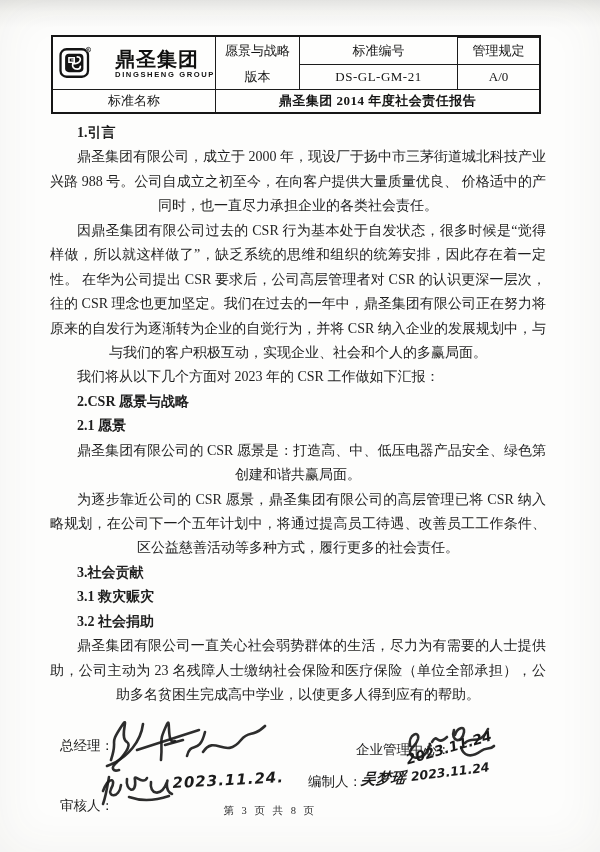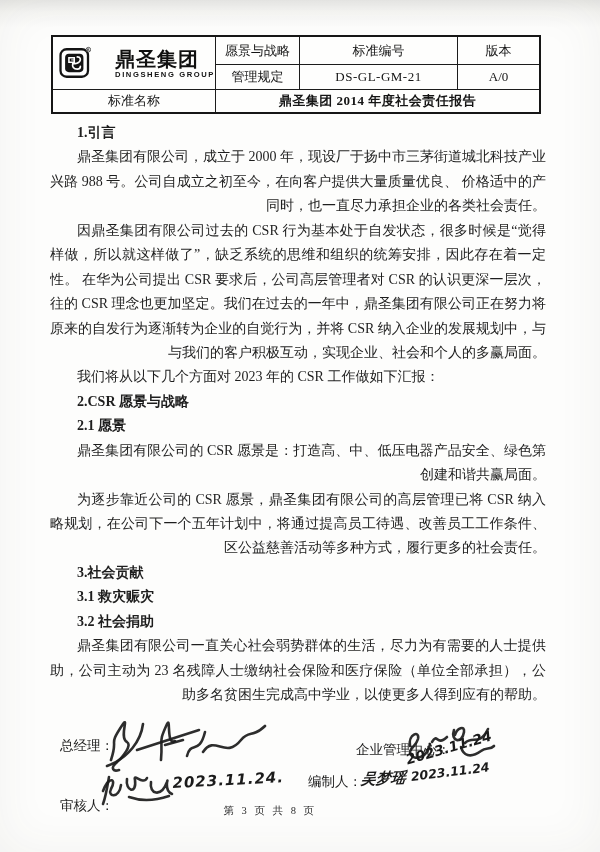--- a/index.html
+++ b/index.html
@@ -40,21 +40,21 @@
   .logo-en{font-family:"Liberation Sans","DejaVu Sans",sans-serif;font-weight:700;font-size:7.6px;color:#101010;letter-spacing:1.6px;margin-top:2px;white-space:nowrap;}
   
   .body-lines{
     position:absolute;left:50px;top:121px;width:496px;
     font-size:14px;color:#1e1e1e;
   }
   .bl{height:24.45px;line-height:24.45px;overflow:hidden;}
   .bl.h{font-weight:bold;padding-left:27px;}
   .bl.pi{text-indent:27px;text-align:justify;text-align-last:justify;}
   .bl.pj{text-align:justify;text-align-last:justify;}
-  .bl.pl{text-align:right;}
+  .bl.pl{text-align:center;}
   .bl.pli{padding-left:27px;}
   
   .sig-label{position:absolute;font-size:13.5px;color:#1c1c1c;white-space:nowrap;}
   .scrawl{position:absolute;}
   .scrawl path{fill:none;stroke:#1b1b1b;stroke-width:2.6;stroke-linecap:round;stroke-linejoin:round;opacity:0.92;}
   .hand{
     position:absolute;
     font-family:"DejaVu Sans",sans-serif;font-style:italic;font-weight:600;
     color:#1b1b1b;white-space:nowrap;
   }
@@ -81,22 +81,22 @@
         <circle cx="38.5" cy="3.5" r="3" fill="#ffffff" stroke="#141414" stroke-width="0.9"></circle>
         <text x="38.5" y="5.4" font-size="4.4" text-anchor="middle" fill="#141414" font-family="DejaVu Sans, sans-serif" font-weight="bold">R</text>
       </svg>
       <div class="logo-text">
         <span class="logo-cn">鼎圣集团</span>
         <span class="logo-en">DINGSHENG GROUP</span>
       </div>
     </div>
     <div class="cell r1">愿景与战略</div>
     <div class="cell r1">标准编号</div>
+    <div class="cell">管理规定</div>
     <div class="cell r1">版本</div>
-    <div class="cell">管理规定</div>
     <div class="cell mono-ish">DS-GL-GM-21</div>
     <div class="cell">A/0</div>
     <div class="cell c1">标准名称</div>
     <div class="cell title-cell">鼎圣集团 2014 年度社会责任报告</div>
   </div>
 
   <div class="body-lines">
       <div class="bl h">1.引言</div>
       <div class="bl pi">鼎圣集团有限公司，成立于 2000 年，现设厂于扬中市三茅街道城北科技产业园裕</div>
       <div class="bl pj">兴路 988 号。公司自成立之初至今，在向客户提供大量质量优良、 价格适中的产品的</div>

